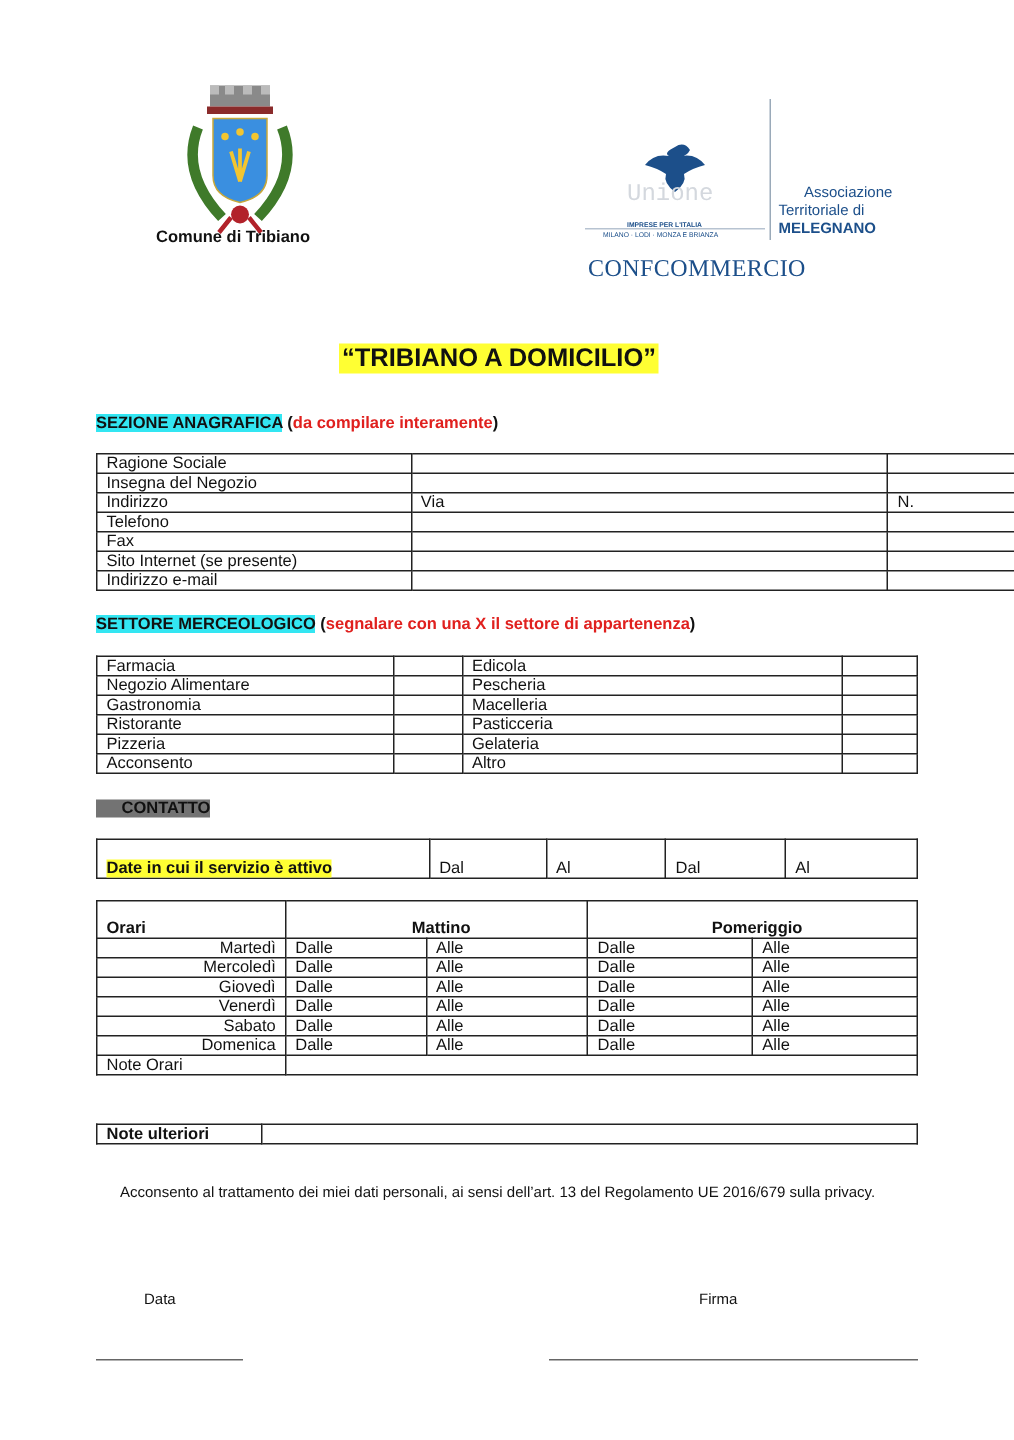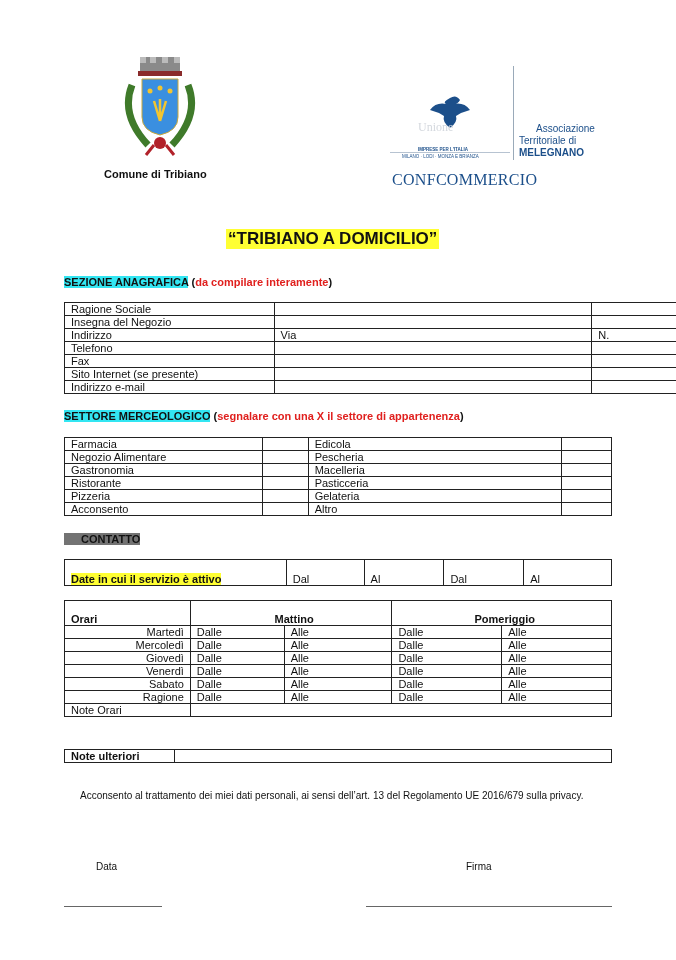--- a/index.html
+++ b/index.html
@@ -36,27 +36,27 @@
     <path d="M24 24 H60 V62 Q60 76 42 80 Q24 76 24 62 Z" fill="#3a8fe0" stroke="#c9a83a" stroke-width="1"></path>
     <circle cx="32" cy="36" r="2.5" fill="#f2c530"></circle>
       <circle cx="42" cy="33" r="2.5" fill="#f2c530"></circle>
       <circle cx="52" cy="36" r="2.5" fill="#f2c530"></circle>
     <path d="M42 66 L36 46 M42 66 L42 44 M42 66 L48 46" stroke="#f2c530" stroke-width="2.5"></path>
 
     <circle cx="42" cy="88" r="6" fill="#b2222a"></circle>
     <path d="M36 90 L28 100 M48 90 L56 100" stroke="#b2222a" stroke-width="3"></path>
   </svg>
 </div>
-<div class="abs bold" style="left:104px;top:168px;font-size:11px;">Comune di Tribiano</div>
+<div class="abs bold" style="left:104px;top:152px;font-size:11px;">Comune di Tribiano</div>
 
 <div class="abs" style="left:388px;top:66px;width:210px;height:96px;">
   <svg class="abs" style="left:40px;top:28px;" width="44" height="36" viewBox="0 0 44 36">
     <path d="M22 4 Q28 0 32 6 Q30 10 26 10 Q36 8 42 16 Q34 18 28 22 Q30 28 22 34 Q14 28 16 22 Q10 18 2 16 Q8 8 18 10 Q14 8 22 4Z" fill="#1c4f8a"></path>
   </svg>
-  <div class="abs" style="left:30px;top:54px;font-size:12px;color:#d4d8de;font-family:Liberation Serif, serif;">Unione</div>
+  <div class="abs" style="left:30px;top:54px;font-size:16px;color:#d4d8de;font-family:Liberation Mono, monospace;">Unione</div>
   <div class="abs" style="left:4px;top:81px;font-size:16px;color:#1c4f8a;font-family:'Liberation Serif',serif;letter-spacing:0.3px;margin-top:24px;">CONFCOMMERCIO</div>
   <div class="abs" style="left:30px;top:81px;font-size:4.5px;color:#1c4f8a;font-weight:bold;">IMPRESE PER L'ITALIA</div>
   <div class="abs" style="left:2px;top:86px;width:120px;border-top:1px solid #b7c3d1;"></div>
   <div class="abs" style="left:14px;top:88px;font-size:4.5px;color:#1c4f8a;">MILANO · LODI · MONZA E BRIANZA</div>
   <div class="abs" style="left:125px;top:0px;height:94px;border-left:1px solid #9aaab9;"></div>
   <div class="abs" style="left:148px;top:57px;font-size:10px;color:#1c4f8a;">Associazione</div>
   <div class="abs" style="left:131px;top:69px;font-size:10px;color:#1c4f8a;">Territoriale di</div>
   <div class="abs bold" style="left:131px;top:81px;font-size:10px;color:#1c4f8a;">MELEGNANO</div>
 </div>
 
@@ -226,21 +226,21 @@
         <td>Alle</td>
       </tr>
   <tr>
         <td class="right">Sabato</td>
         <td>Dalle</td>
         <td>Alle</td>
         <td>Dalle</td>
         <td>Alle</td>
       </tr>
   <tr>
-        <td class="right">Ragione</td>
+        <td class="right">Domenica</td>
         <td>Dalle</td>
         <td>Alle</td>
         <td>Dalle</td>
         <td>Alle</td>
       </tr>
   <tr>
         <td>Note Orari</td>
         <td colspan="4"></td>
       </tr>
 </tbody>

